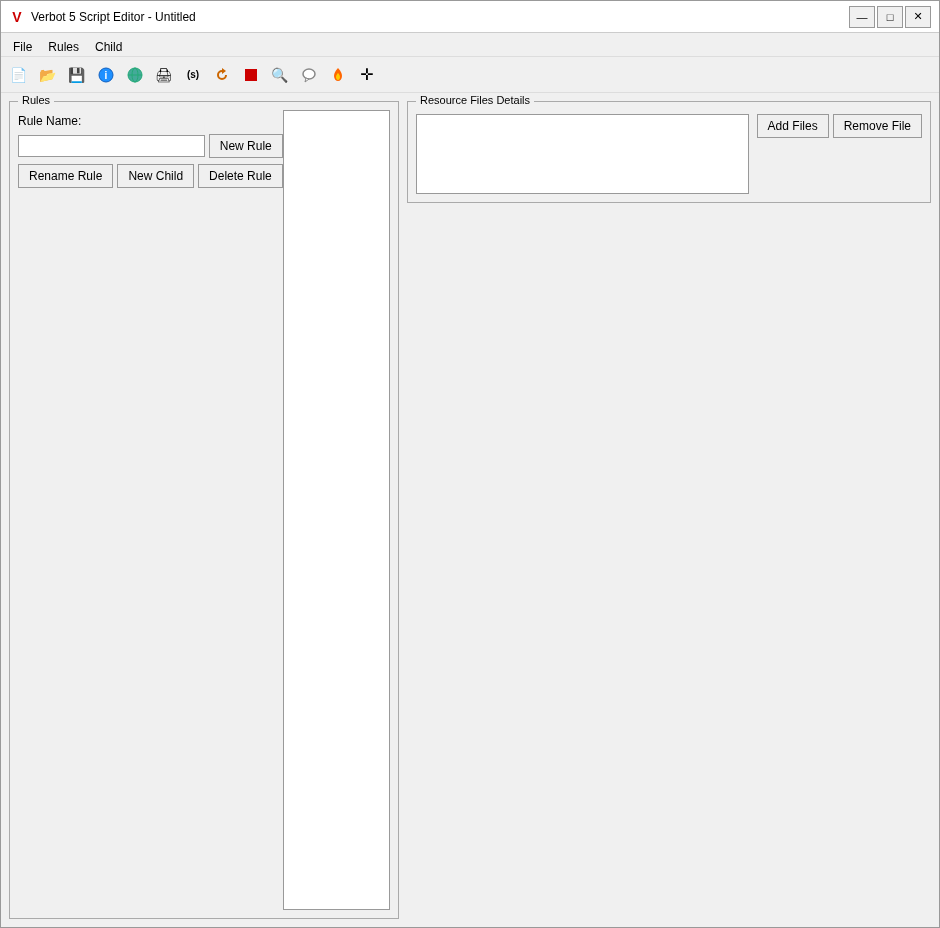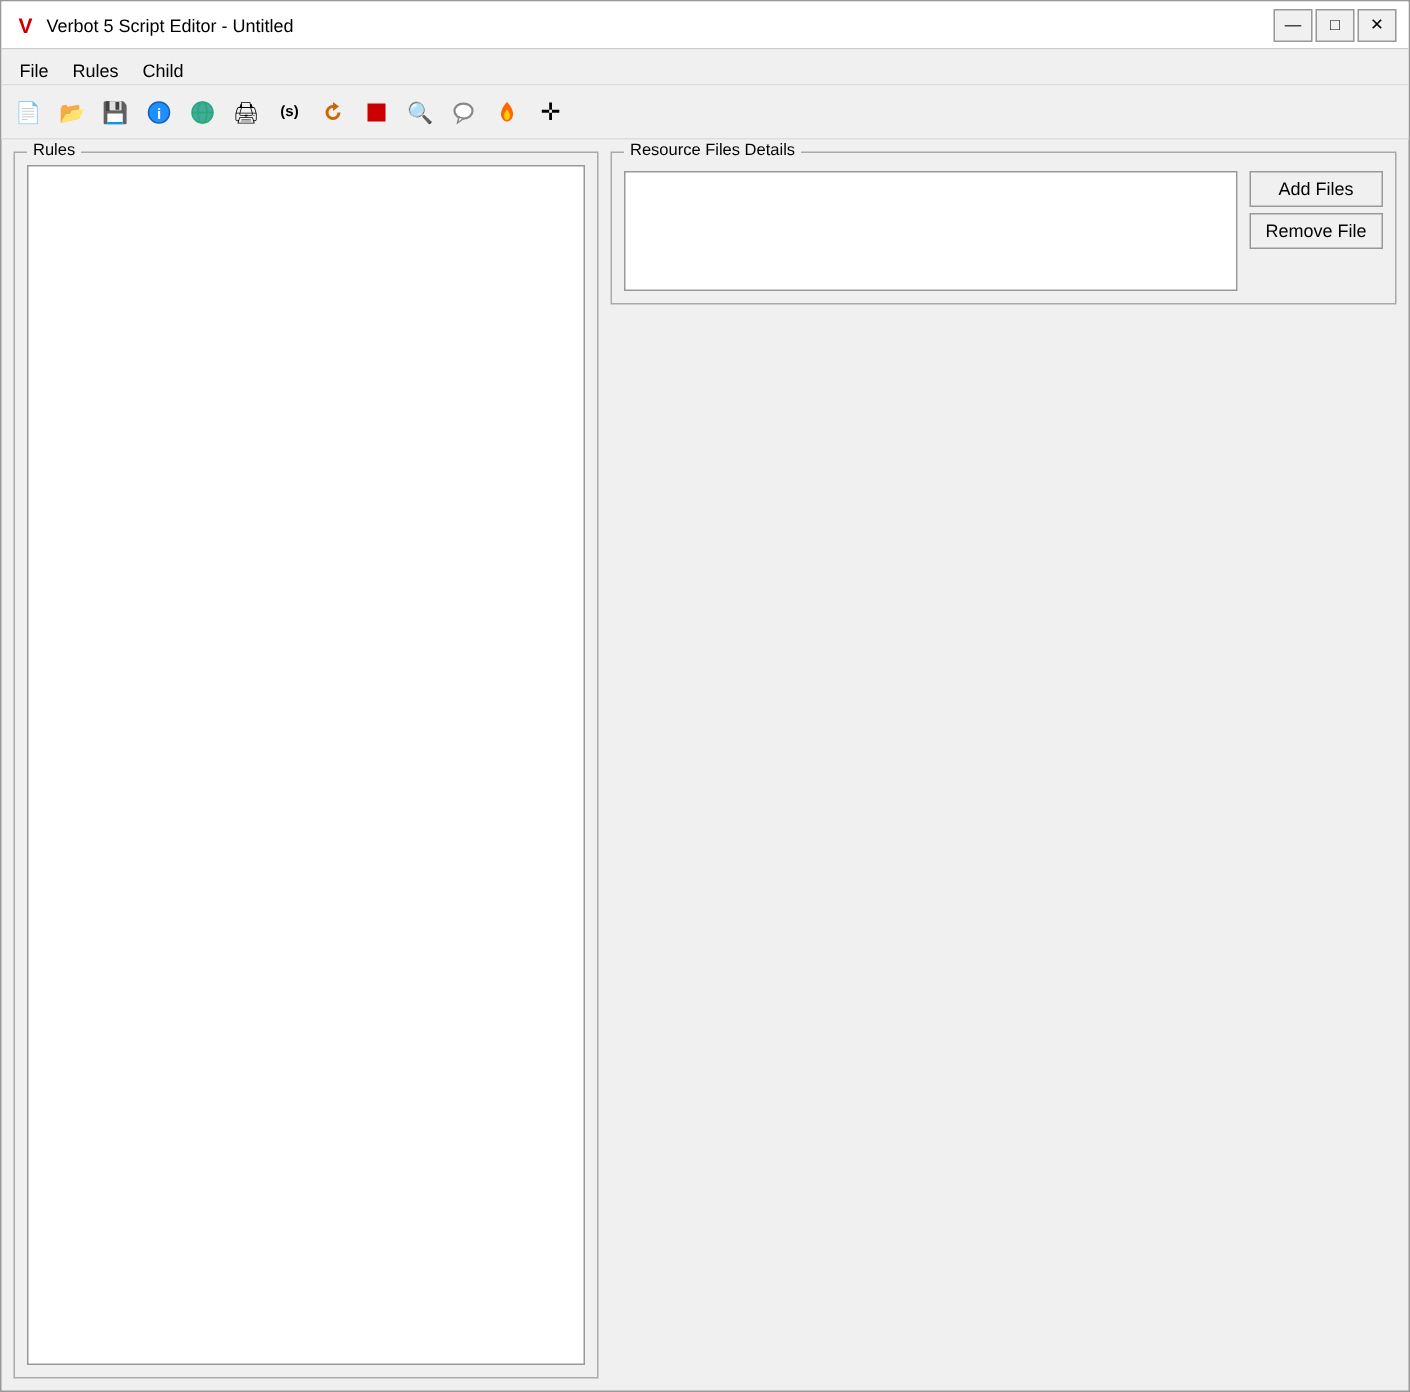--- a/index.html
+++ b/index.html
@@ -171,21 +171,21 @@
     .resource-list {
       flex: 1;
       height: 80px;
       border: 1px solid #999;
       background: white;
       overflow-y: auto;
     }
 
     .resource-buttons {
       display: flex;
-      flex-direction: column;
+      flex-direction: row;
       gap: 4px;
     }
 
     .groupbox {
       border: 1px solid #aaa;
       padding: 8px;
       padding-top: 4px;
       position: relative;
       background: #f0f0f0;
     }
@@ -265,20 +265,34 @@
       </svg>
     </button>
     <button class="toolbar-btn" title="Move" style="font-size:16px;">✛</button>
   </div>
 
   <div class="main-content">
 
     <div class="groupbox" style="width:390px; flex-shrink:0; display:flex; flex-direction:row; height:100%;">
       <span class="groupbox-legend">Rules</span>
 
+      <div style="margin-top:8px;">
+        <div class="rule-name-row">
+          <span class="rule-name-label">Rule Name:</span>
+        </div>
+        <div class="rule-name-row">
+          <input class="rule-name-input" type="text" value="" style="">
+          <button class="btn">New Rule</button>
+        </div>
+        <div class="rule-buttons-row">
+          <button class="btn">Rename Rule</button>
+          <button class="btn">New Child</button>
+          <button class="btn">Delete Rule</button>
+        </div>
+      </div>
 
       <div class="rules-list" style="flex:1; margin-top:4px;"></div>
     </div>
 
     <div class="groupbox" style="flex:1; display:flex; flex-direction:column; height: fit-content;">
       <span class="groupbox-legend">Resource Files Details</span>
 
       <div class="resource-panel-inner" style="margin-top:8px;">
         <div class="resource-list"></div>
         <div class="resource-buttons">

